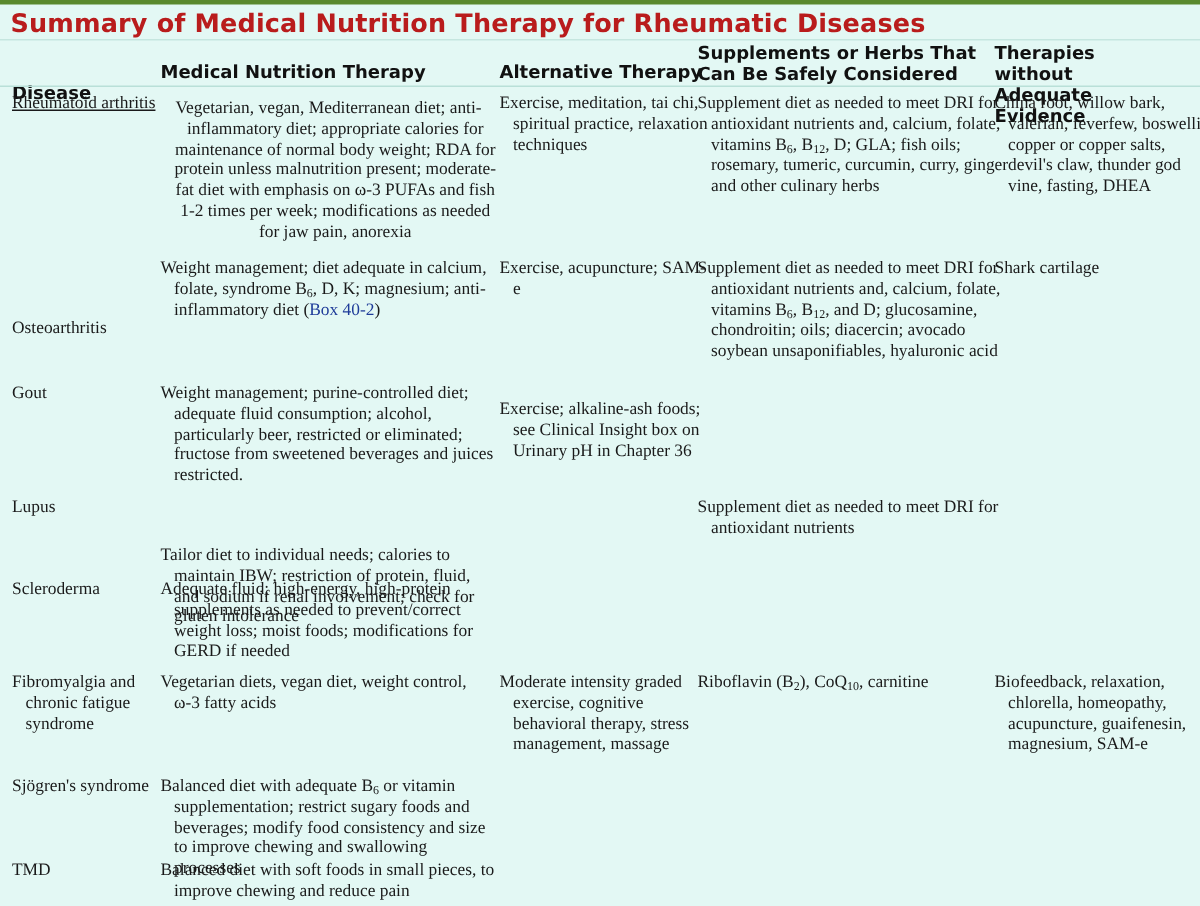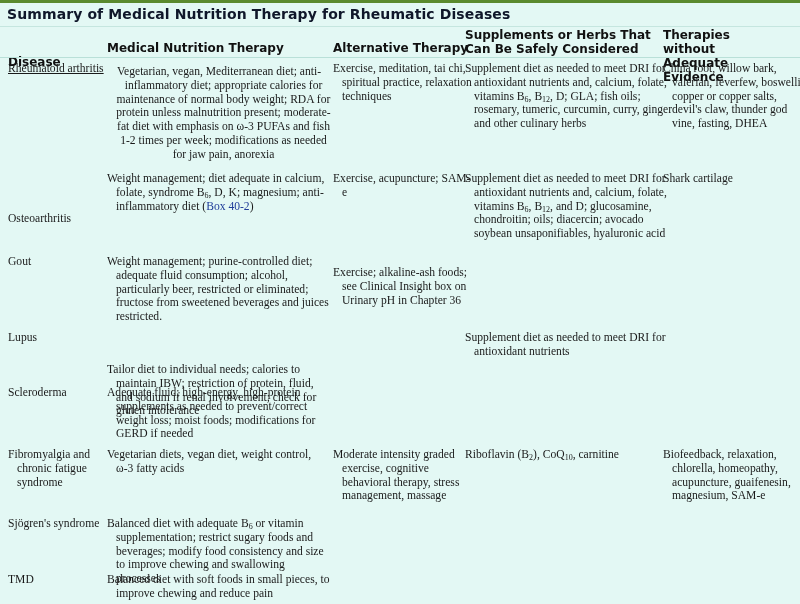--- a/index.html
+++ b/index.html
@@ -7,21 +7,21 @@
     width: 800px; height: 604px; overflow: hidden;
     background: #e3f8f4;
     font-family: "Liberation Serif", "DejaVu Serif", serif;
     color: #1a1a1a;
     position: relative;
   }
   .topbar { position: absolute; left: 0; top: 0; width: 800px; height: 3px; background: #5a8a2e; }
   .title {
     position: absolute; left: 7px; top: 6px;
     font-family: "DejaVu Sans", "Liberation Sans", sans-serif;
-    font-weight: bold; font-size: 14px; color: #0f172a;
+    font-weight: bold; font-size: 17px; color: #b91c1c;
     letter-spacing: 0.1px;
   }
   .title-rule { position: absolute; left: 0; top: 26px; width: 800px; height: 1px; background: #c5e6df; }
   .header-rule { position: absolute; left: 0; top: 57px; width: 800px; height: 1px; background: #b9e0d8; }
   .hdr {
     position: absolute;
     font-family: "DejaVu Sans", "Liberation Sans", sans-serif;
     font-weight: bold; font-size: 12px; line-height: 14px; color: #111;
   }
   .cell {

